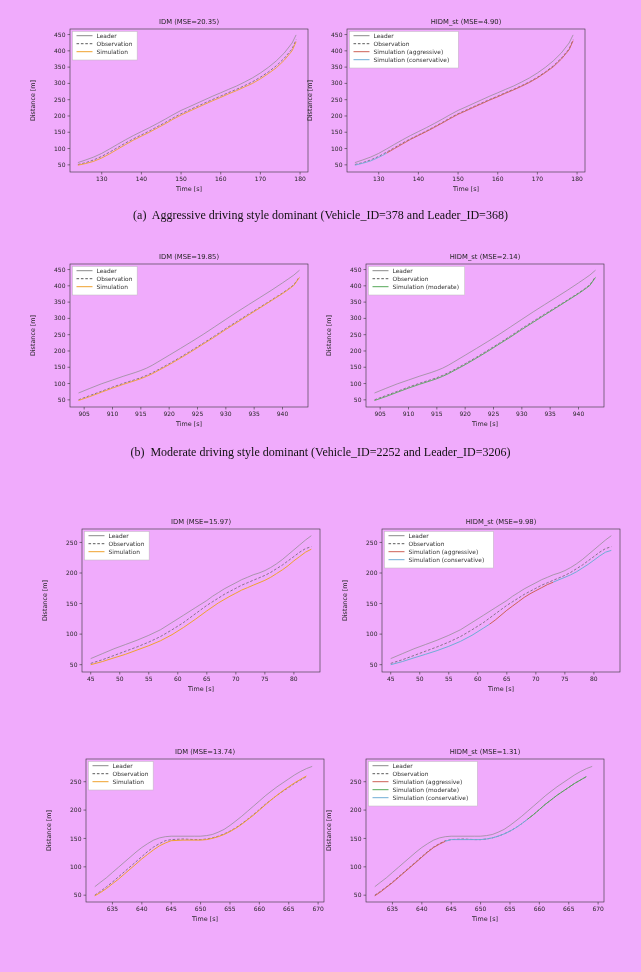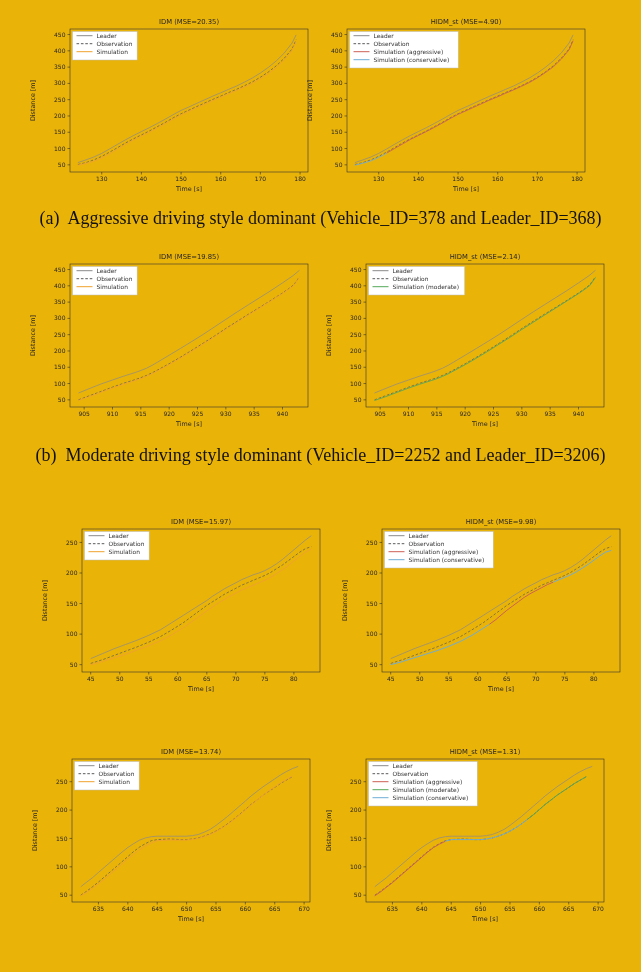--- a/index.html
+++ b/index.html
@@ -1,21 +1,21 @@
 <!DOCTYPE html>
 <html><head>
 <meta charset="utf-8">
 <style>
   html,body{margin:0;padding:0;background:#ffffff;}
-  #page{position:relative;width:641px;height:972px;background:#eab308;overflow:hidden;
+  #page{position:relative;width:641px;height:972px;background:#f0abfc;overflow:hidden;
         font-family:"DejaVu Sans",sans-serif;}
   .chart{position:absolute;width:292px;height:192px;}
   .chart svg{display:block;}
   .caption{position:absolute;left:0;width:641px;text-align:center;
-           font-family:"Liberation Serif",serif;font-size:18px;color:#111;
+           font-family:"Liberation Serif",serif;font-size:12px;color:#111;
            white-space:pre;}
 </style>
 </head>
 <body>
 
 <div id="page">
 
   <div class="chart" style="left:24px;top:15px">
       <svg width="292" height="192" viewBox="0 0 292 192">
         <rect x="46" y="14" width="238" height="143" fill="none" stroke="#333333" stroke-width="0.6"></rect>
@@ -321,21 +321,21 @@
           <line x1="52.5" y1="28.7" x2="68.5" y2="28.7" stroke="#5a5a5a" stroke-width="1" stroke-dasharray="2.6,1.8"></line>
           <text x="72.5" y="30.5" font-size="5.9" fill="#333">Observation</text>
           <line x1="52.5" y1="36.7" x2="68.5" y2="36.7" stroke="#cd6155" stroke-width="1"></line>
           <text x="72.5" y="38.5" font-size="5.9" fill="#333">Simulation (aggressive)</text>
           <line x1="52.5" y1="44.7" x2="68.5" y2="44.7" stroke="#6fadd6" stroke-width="1"></line>
           <text x="72.5" y="46.5" font-size="5.9" fill="#333">Simulation (conservative)</text>
         </g>
       </svg>
     </div>
 
-  <div class="chart" style="left:26px;top:745px">
+  <div class="chart" style="left:40px;top:745px">
       <svg width="292" height="192" viewBox="0 0 292 192">
         <rect x="46" y="14" width="238" height="143" fill="none" stroke="#333333" stroke-width="0.6"></rect>
         <text x="165" y="9" text-anchor="middle" font-size="6.8" fill="#262626">IDM (MSE=13.74)</text>
         <line x1="72.44444444444444" y1="157" x2="72.44444444444444" y2="159.5" stroke="#333333" stroke-width="0.6"></line>
         <text x="72.44444444444444" y="166" text-anchor="middle" font-size="6" fill="#262626">635</text>
         <line x1="101.82716049382717" y1="157" x2="101.82716049382717" y2="159.5" stroke="#333333" stroke-width="0.6"></line>
         <text x="101.82716049382717" y="166" text-anchor="middle" font-size="6" fill="#262626">640</text>
         <line x1="131.20987654320987" y1="157" x2="131.20987654320987" y2="159.5" stroke="#333333" stroke-width="0.6"></line>
         <text x="131.20987654320987" y="166" text-anchor="middle" font-size="6" fill="#262626">645</text>
         <line x1="160.59259259259258" y1="157" x2="160.59259259259258" y2="159.5" stroke="#333333" stroke-width="0.6"></line>

